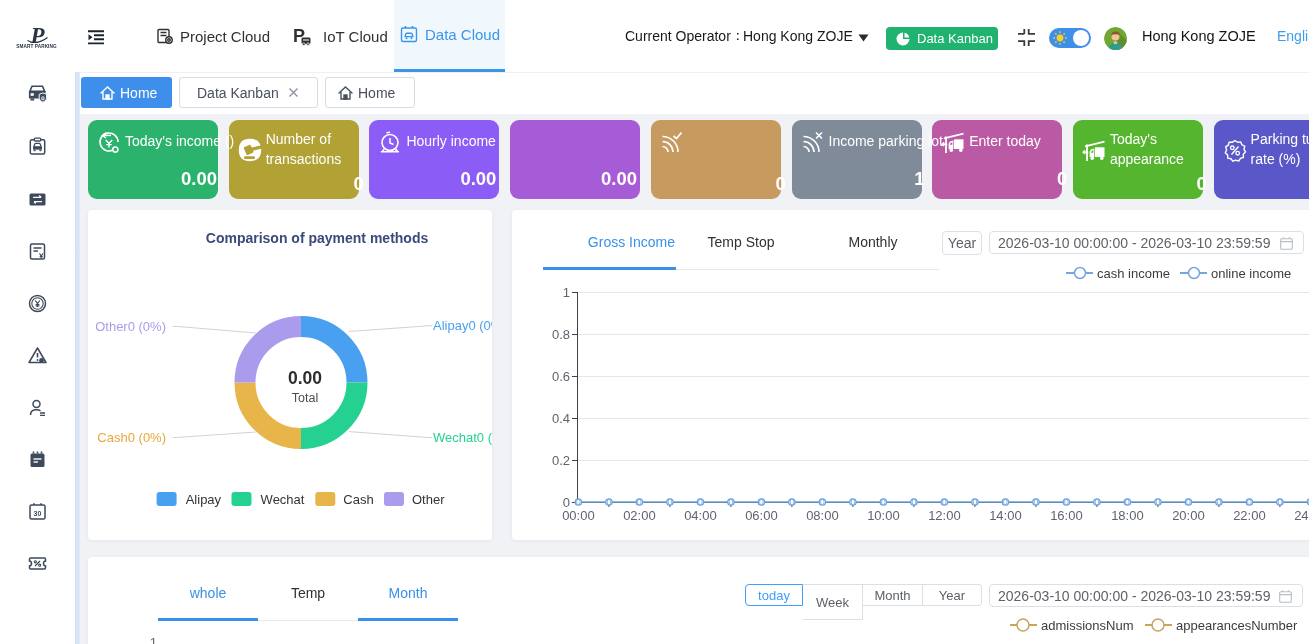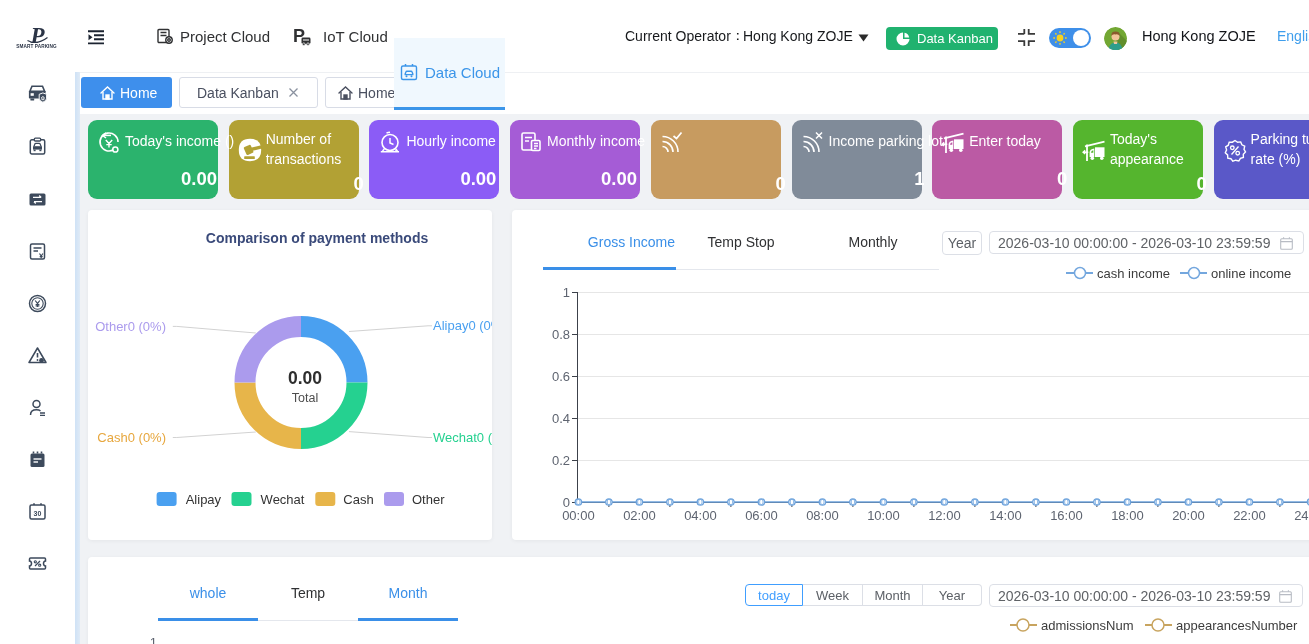--- a/index.html
+++ b/index.html
@@ -10,21 +10,21 @@
 
 
 #sidebar { position:absolute; left:0; top:0; width:75px; height:644px; background:#fff; z-index:5; }
 #sidestrip { position:absolute; left:75px; top:0; width:5px; height:644px; background:linear-gradient(90deg,#cfe2f6,#dfeaf6); z-index:4; }
 .sicon { position:absolute; left:27px; width:21px; height:21px; }
 #logo { position:absolute; left:0; top:0; width:75px; height:75px; }
 
 
 #navbar { position:absolute; left:80px; top:0; width:1229px; height:72px; background:#fff; z-index:3; }
 .navitem { position:absolute; top:0; height:72px; display:flex; align-items:center; color:#303133; font-size:15px; }
-#dcloud { position:absolute; left:314px; top:0; width:111px; height:72px; background:#f0f8fe; border-bottom:3px solid #3b95e9; display:flex; align-items:center; justify-content:center; color:#3b95e9; font-size:15px;margin-top:38px; }
+#dcloud { position:absolute; left:314px; top:0; width:111px; height:72px; background:#f0f8fe; border-bottom:3px solid #3b95e9; display:flex; align-items:center; justify-content:center; color:#3b95e9; font-size:15px; }
 
 
 #tagsbar { position:absolute; left:80px; top:72px; width:1229px; height:42px; background:#fff; border-top:1px solid #eef0f3; z-index:2; }
 .tag { position:absolute; top:4px; height:31px; border-radius:3px; display:flex; align-items:center; font-size:14px; }
 .tag.active { background:#3e8fec; color:#fff; }
 .tag.plain { background:#fff; border:1px solid #d8dce6; color:#4a5060; }
 
 
 .card { position:absolute; top:120px; width:130px; height:79px; border-radius:9px; color:#fff; }
 .card .crow { display:flex; padding:10px 0 0 9px; align-items:center; position:relative; z-index:3; }
@@ -277,29 +277,20 @@
         <circle cx="12" cy="12.5" r="8"></circle>
         <path d="M12 8 L12 13 L15.5 14.5" stroke-width="1.5"></path>
         <path d="M8.5 3.2 Q10 2.2 12 2.2 M6.3 19 L4.5 21 M17.7 19 L19.5 21" stroke-width="1.5"></path>
         <path d="M2.8 21.8 L21 21.8 M19 21.8 L17.5 20.2" stroke-width="1.4"></path>
       </svg>
       <div class="ctitle">Hourly income</div>
     </div>
     <div class="cval" style="right:3px">0.00</div>
   </div>
   <div class="card" style="left:510.1px; background:#a55cd6">
-    <div class="crow">
-      <svg class="cic" viewBox="0 0 24 24" fill="none" stroke="#fff" stroke-width="1.6">
-        <rect x="3" y="3" width="13" height="17" rx="1.5"></rect>
-        <path d="M6 7.5 L13 7.5 M6 11 L10 11" stroke-width="1.5"></path>
-        <rect x="12.5" y="10.5" width="8.5" height="10" rx="1.2" fill="#a55cd6"></rect>
-        <path d="M15 13.5 L19 13.5 M15 16 L19 16 M15 18.5 L17.5 18.5" stroke-width="1.3"></path>
-      </svg>
-      <div class="ctitle">Monthly income</div>
-    </div>
     <div class="cval" style="right:3px">0.00</div>
   </div>
   <div class="card" style="left:650.8px; background:#c79b60">
     <div class="crow w2">
       <svg class="cic" viewBox="0 0 24 24" fill="none" stroke="#fff" stroke-width="1.6">
         <path d="M2.5 16.5 A5.5 5.5 0 0 1 8 22 M2.5 11.5 A10.5 10.5 0 0 1 13 22 M2.5 6.5 A15.5 15.5 0 0 1 18 22" stroke-width="1.6"></path>
         <path d="M13.5 6 L16.5 8.5 L21.5 2.5" stroke-width="1.7"></path>
       </svg>
     </div>
     <div class="cval lo" style="right:-5px">0</div>
@@ -508,21 +499,21 @@
 
   <div class="panel" id="panelB">
     <div class="abs tabtxt on" style="left:70px; top:28px; width:100px; text-align:center;">whole</div>
     <div class="abs tabtxt" style="left:170px; top:28px; width:100px; text-align:center;">Temp</div>
     <div class="abs tabtxt on" style="left:270px; top:28px; width:100px; text-align:center;">Month</div>
     <div class="abs" style="left:70px; top:63px; width:300px; height:1px; background:#e4e7ed;"></div>
     <div class="abs" style="left:70px; top:61px; width:100px; height:3px; background:#3a8fe8;"></div>
     <div class="abs" style="left:270px; top:61px; width:100px; height:3px; background:#3a8fe8;"></div>
     <div class="abs" style="left:657px; top:27px; display:flex;">
       <div style="width:58px; height:22px; border:1px solid #409eff; border-radius:4px 0 0 4px; color:#409eff; font-size:13px; display:flex; align-items:center; justify-content:center; background:#fff; position:relative; z-index:1;">today</div>
-      <div style="width:60px; height:22px; border:1px solid #dcdfe6; border-left:none; color:#5c6066; font-size:13px; display:flex; align-items:center; justify-content:center; background:#fff;">Week</div>
+      <div style="width:60px; height:36px; border:1px solid #dcdfe6; border-left:none; color:#5c6066; font-size:13px; display:flex; align-items:center; justify-content:center; background:#fff;">Week</div>
       <div style="width:60px; height:22px; border:1px solid #dcdfe6; border-left:none; color:#5c6066; font-size:13px; display:flex; align-items:center; justify-content:center; background:#fff;">Month</div>
       <div style="width:59px; height:22px; border:1px solid #dcdfe6; border-left:none; border-radius:0 4px 4px 0; color:#5c6066; font-size:13px; display:flex; align-items:center; justify-content:center; background:#fff;">Year</div>
     </div>
     <div class="dateinput" style="left:901px; top:27px; width:314px; height:23px;">
       2026-03-10 00:00:00 - 2026-03-10 23:59:59
       <svg class="abs" style="right:10px; top:5px" width="13" height="13" viewBox="0 0 13 13" fill="none" stroke="#b8bcc4" stroke-width="1.1">
         <rect x="0.7" y="1.7" width="11.6" height="10.6" rx="1"></rect>
         <path d="M0.7 4.6 L12.3 4.6 M3.6 1.7 L3.6 0.3 M9.4 1.7 L9.4 0.3"></path>
       </svg>
     </div>

